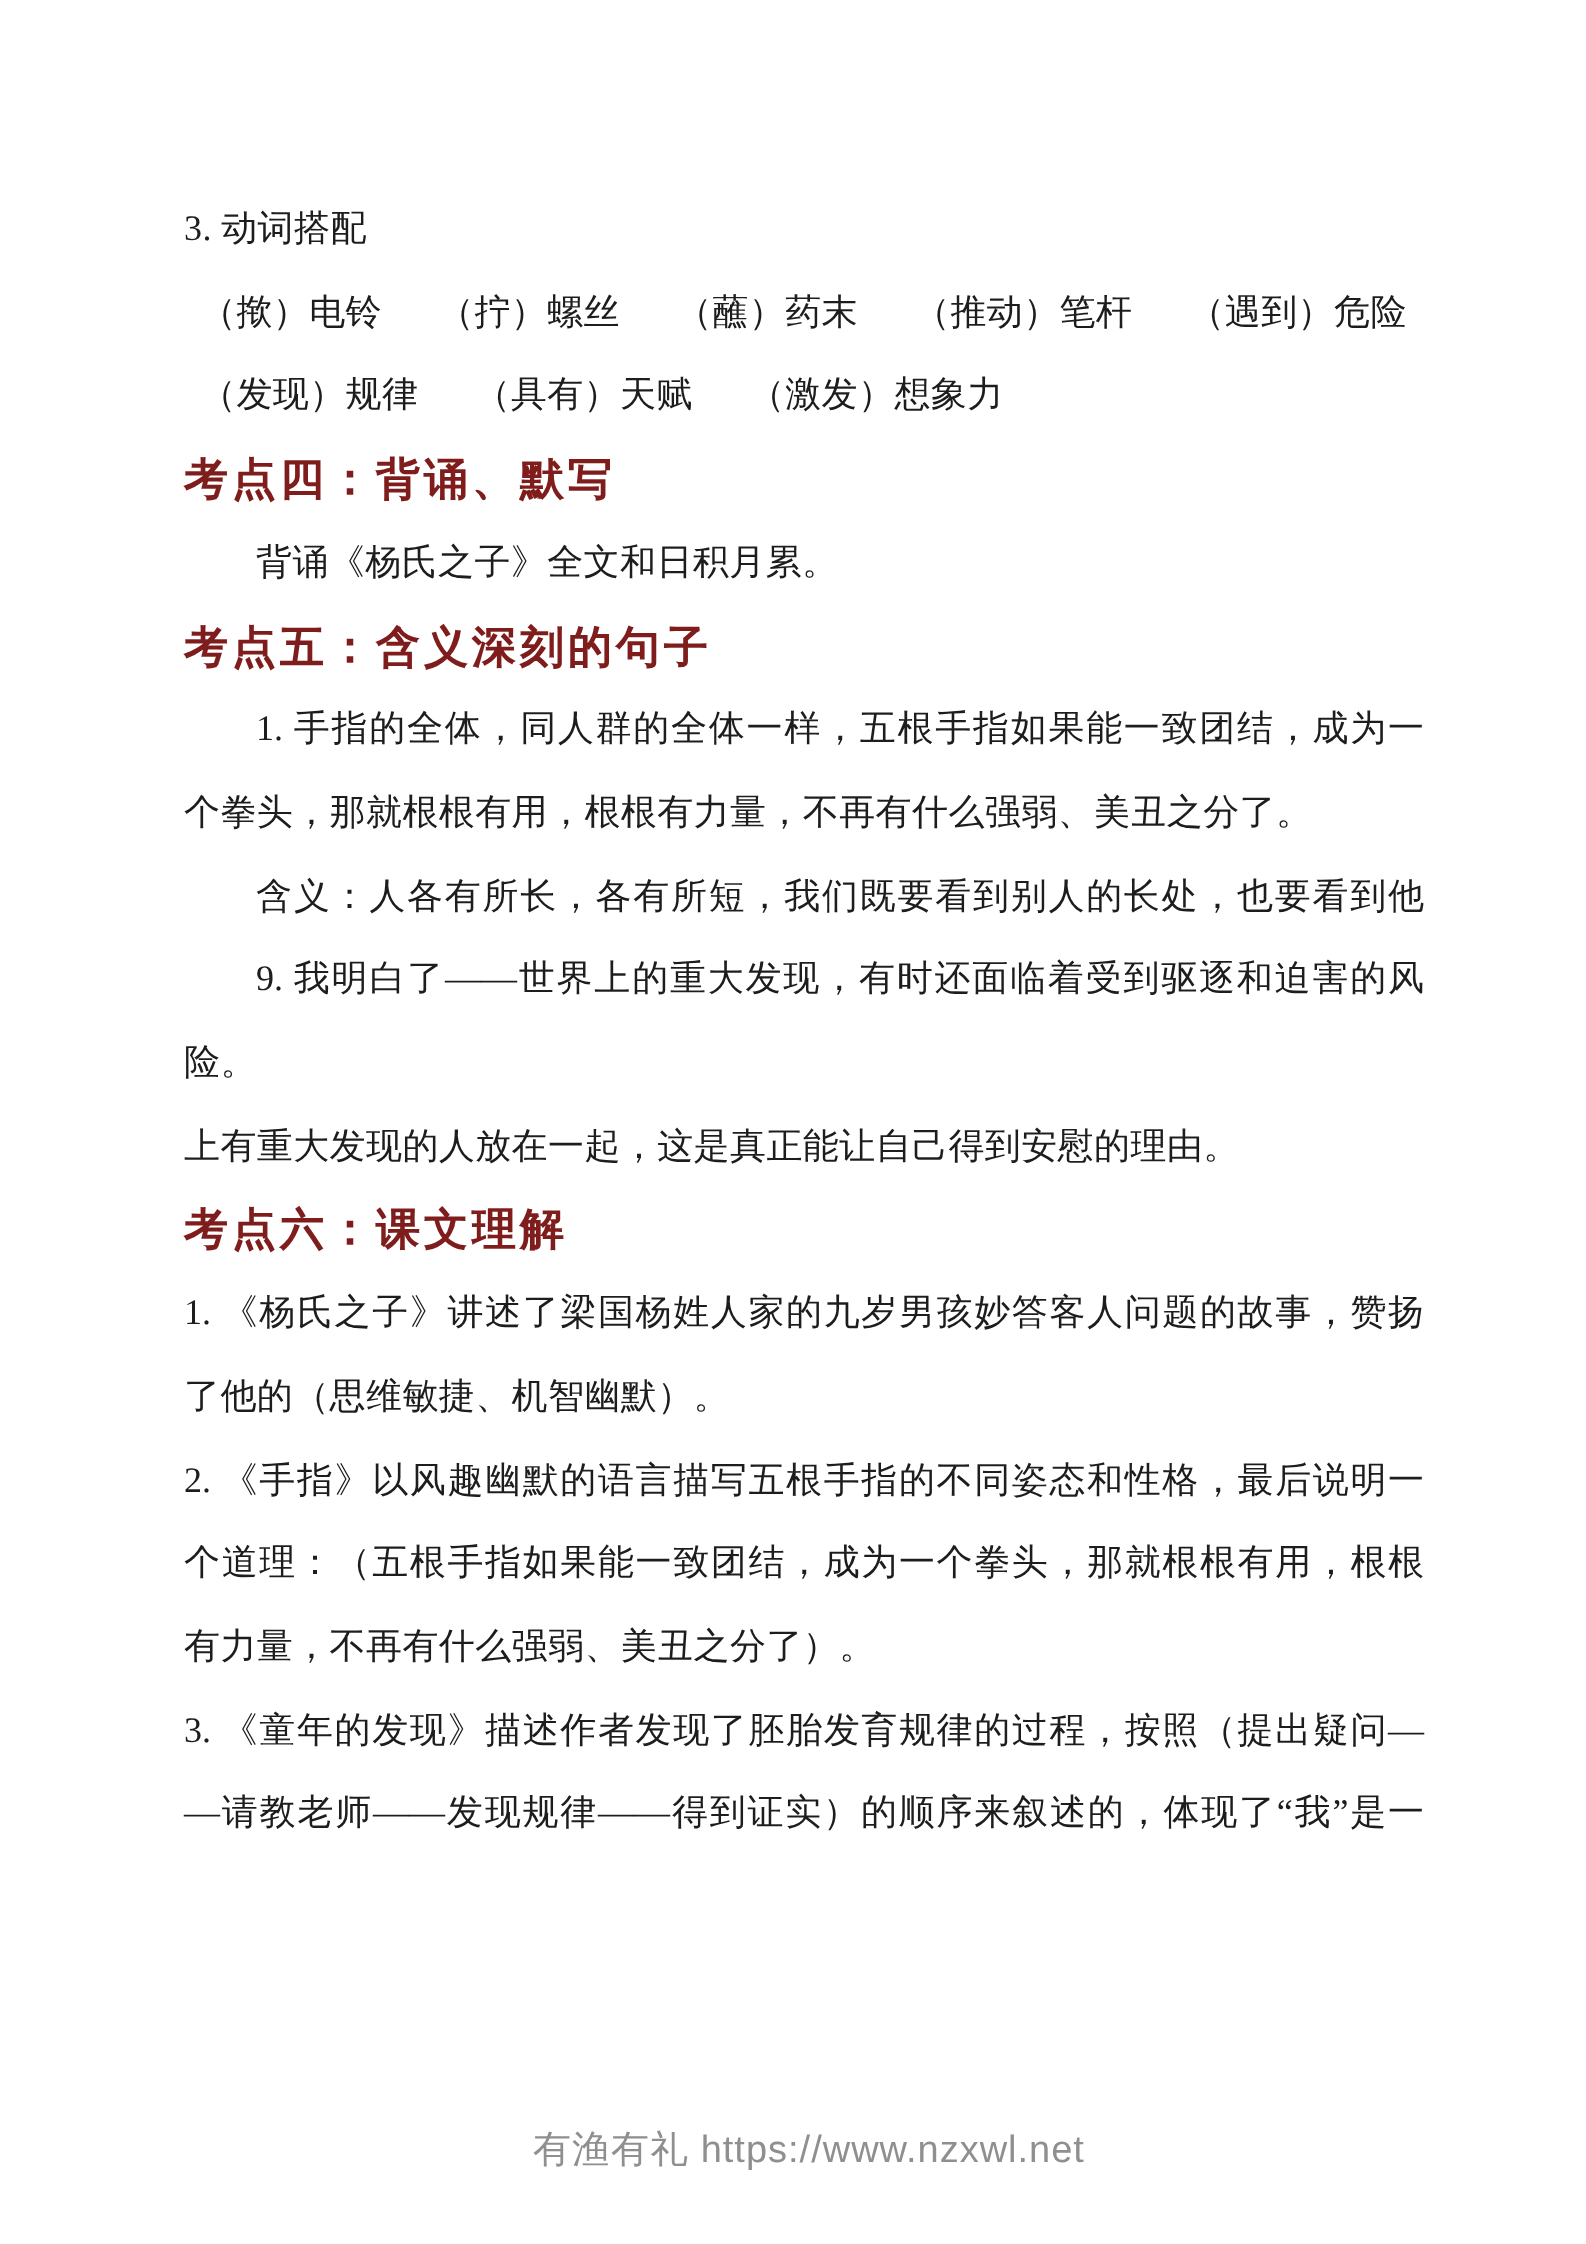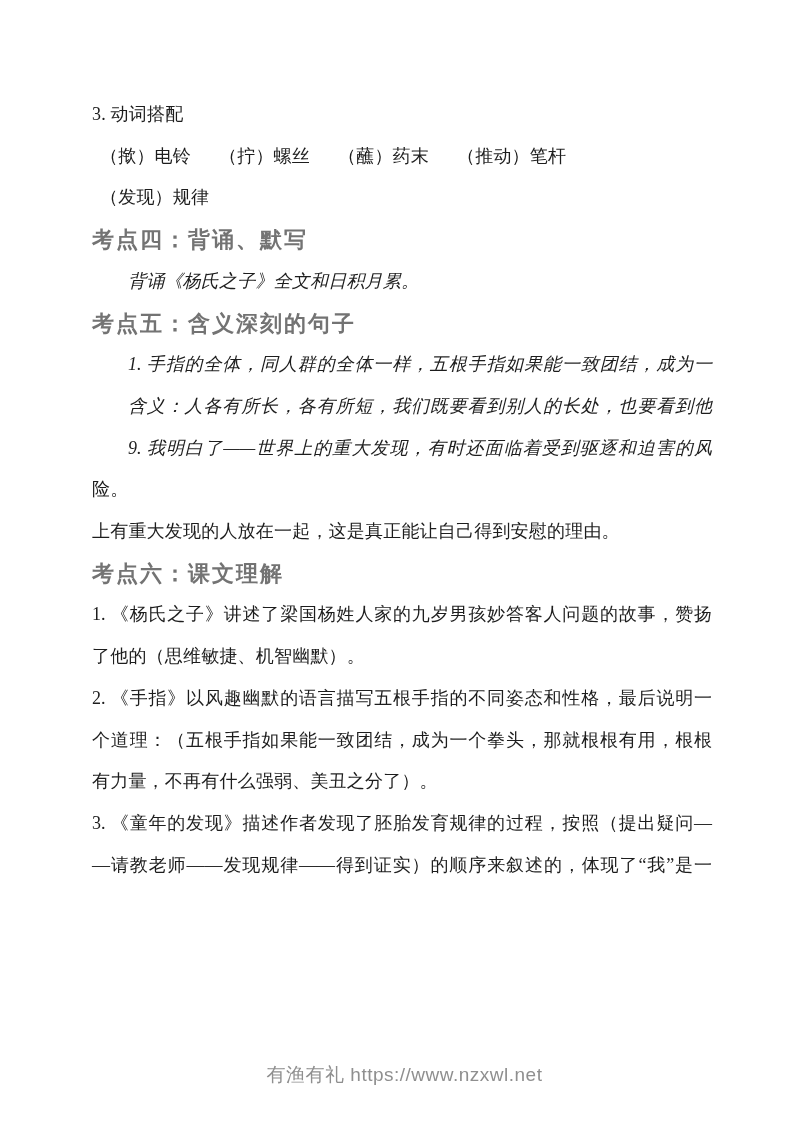--- a/index.html
+++ b/index.html
@@ -29,31 +29,30 @@
     letter-spacing: 0.2px;
   }
   .line.fill {
     white-space: normal;
     text-align: justify;
     text-align-last: justify;
     letter-spacing: 0;
   }
   .line.indent {
     padding-left: 36px;
-    font-style: italic;
   }
   .line.indent.fill {
     width: 584px;
   }
   .line.heading {
     font-family: "Liberation Sans", sans-serif;
     font-weight: 700;
     font-size: 22px;
     letter-spacing: 2px;
-    color: #737373;
+    color: #7f1d1d;
   }
   .line.verbs {
     display: flex;
     gap: 28px;
     padding-left: 8px;
     text-align: right;
   }
   .verb-item {
     white-space: nowrap;
   }
@@ -74,28 +73,32 @@
 <body>
 
 <div class="page">
   <div class="doc">
       <div class="line plain">3. 动词搭配</div>
       <div class="line verbs">
         <span class="verb-item">（揿）电铃</span>
         <span class="verb-item">（拧）螺丝</span>
         <span class="verb-item">（蘸）药末</span>
         <span class="verb-item">（推动）笔杆</span>
+        <span class="verb-item">（遇到）危险</span>
       </div>
       <div class="line verbs">
         <span class="verb-item">（发现）规律</span>
+        <span class="verb-item">（具有）天赋</span>
+        <span class="verb-item">（激发）想象力</span>
       </div>
       <div class="line heading">考点四：背诵、默写</div>
       <div class="line indent">背诵《杨氏之子》全文和日积月累。</div>
       <div class="line heading">考点五：含义深刻的句子</div>
       <div class="line indent fill">1. 手指的全体，同人群的全体一样，五根手指如果能一致团结，成为一</div>
+      <div class="line plain">个拳头，那就根根有用，根根有力量，不再有什么强弱、美丑之分了。</div>
       <div class="line indent fill">含义：人各有所长，各有所短，我们既要看到别人的长处，也要看到他</div>
       <div class="line indent fill">9. 我明白了——世界上的重大发现，有时还面临着受到驱逐和迫害的风</div>
       <div class="line plain">险。</div>
       <div class="line plain">上有重大发现的人放在一起，这是真正能让自己得到安慰的理由。</div>
       <div class="line heading">考点六：课文理解</div>
       <div class="line fill">1. 《杨氏之子》讲述了梁国杨姓人家的九岁男孩妙答客人问题的故事，赞扬</div>
       <div class="line plain">了他的（思维敏捷、机智幽默）。</div>
       <div class="line fill">2. 《手指》以风趣幽默的语言描写五根手指的不同姿态和性格，最后说明一</div>
       <div class="line fill">个道理：（五根手指如果能一致团结，成为一个拳头，那就根根有用，根根</div>
       <div class="line plain">有力量，不再有什么强弱、美丑之分了）。</div>

